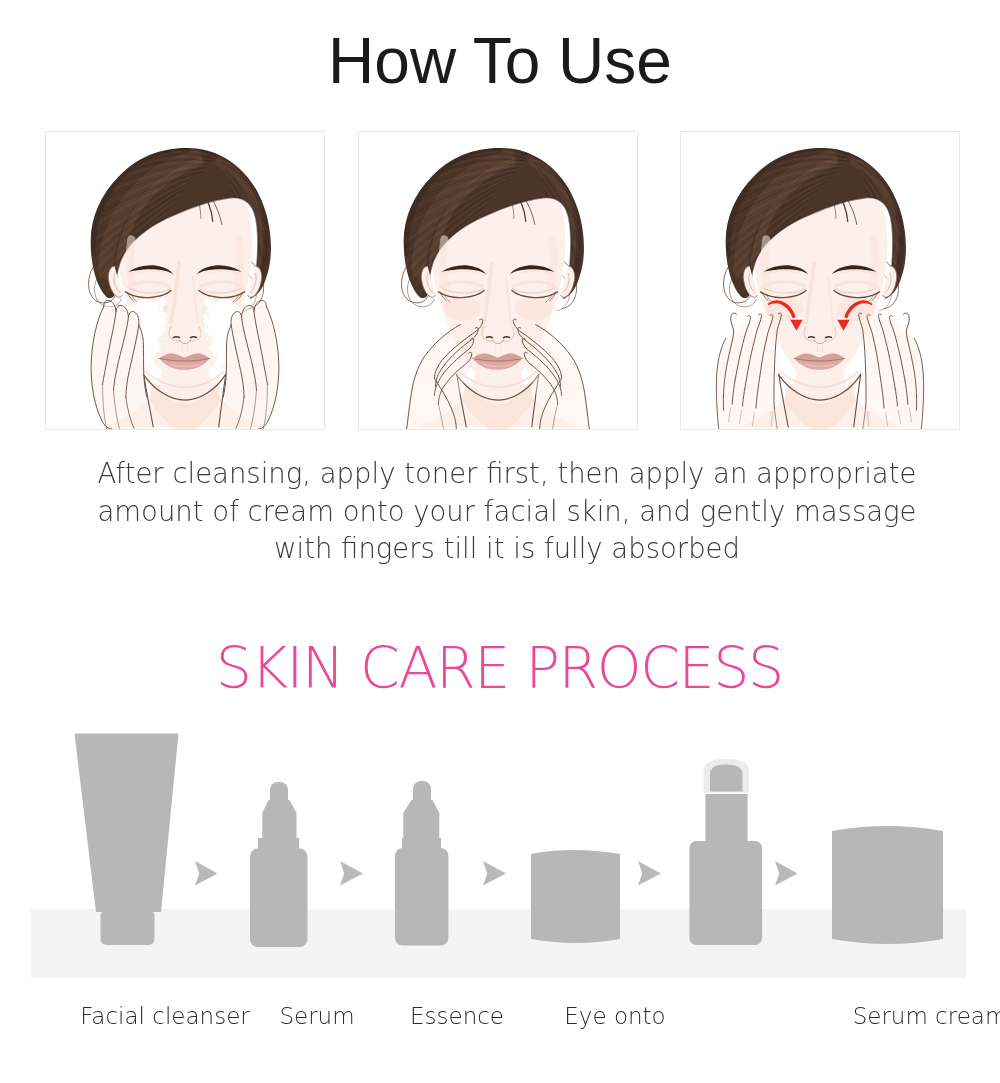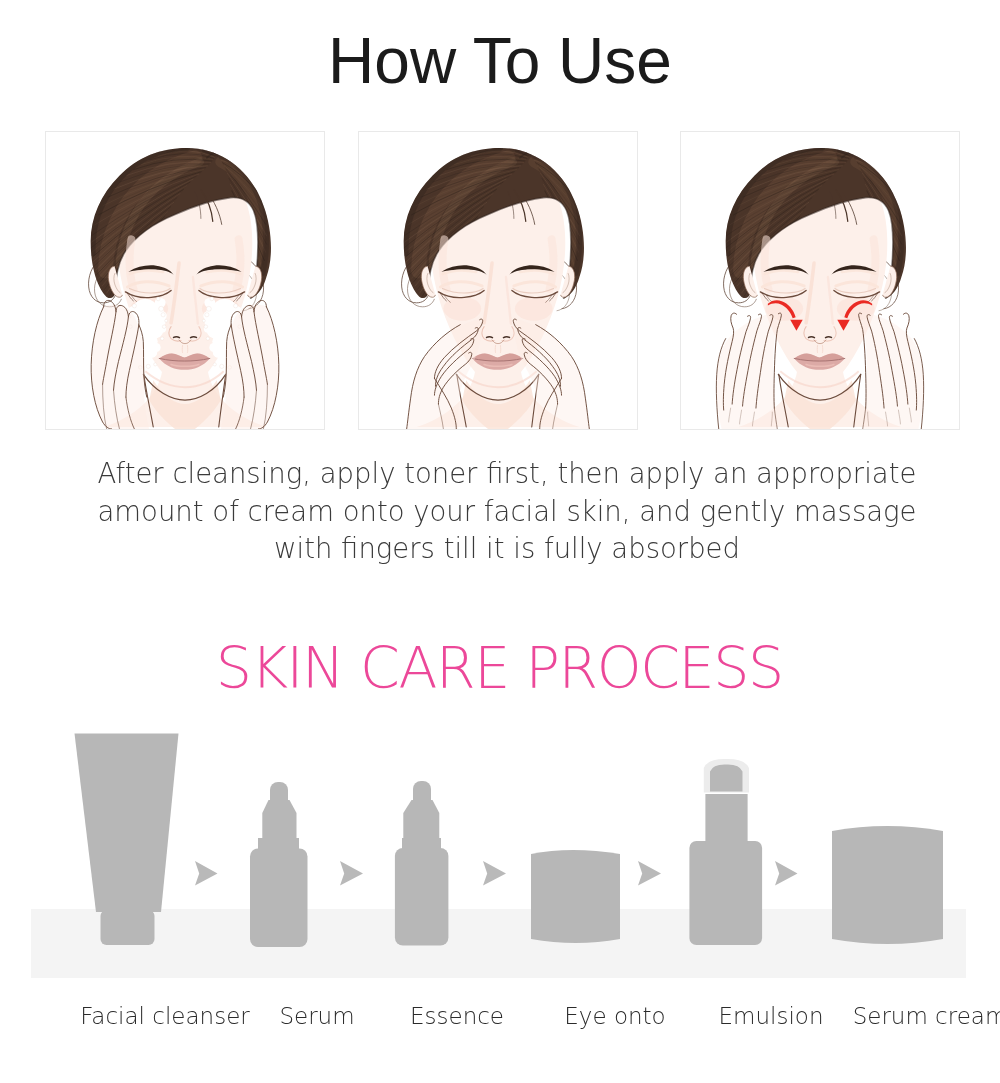--- a/index.html
+++ b/index.html
@@ -760,16 +760,15 @@
         <path d="M638,141 L661,153.5 L638,165.5 L642.2,153.5 Z"></path>
         <path d="M775,141 L797.5,153.5 L775,165.5 L779.2,153.5 Z"></path>
       </g>
     </svg>
   </div>
   <div class="labels">
     <span class="lbl" style="left:29px;width:200px">Facial cleanser</span>
     <span class="lbl" style="left:181px;width:200px">Serum</span>
     <span class="lbl" style="left:321px;width:200px">Essence</span>
     <span class="lbl" style="left:479px;width:200px">Eye onto</span>
-    <span class="lbl" style="left:635px;width:200px">Emulsion</span>
     <span class="lbl" style="left:794px;width:200px">Serum cream</span>
   </div>
 </div>
 
 </body></html>

